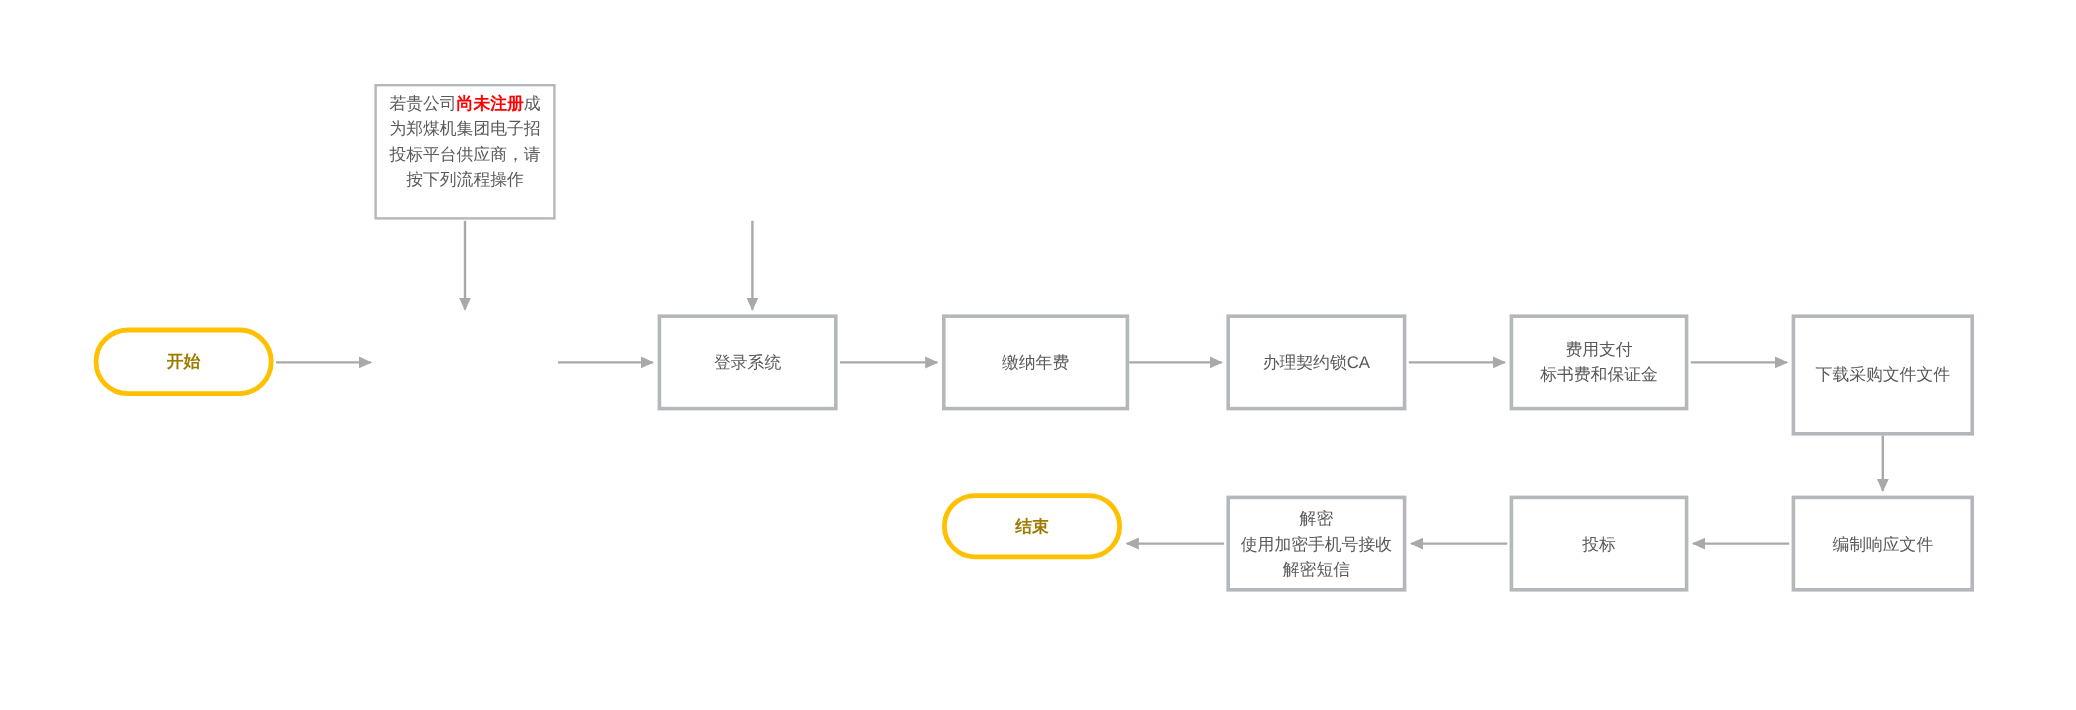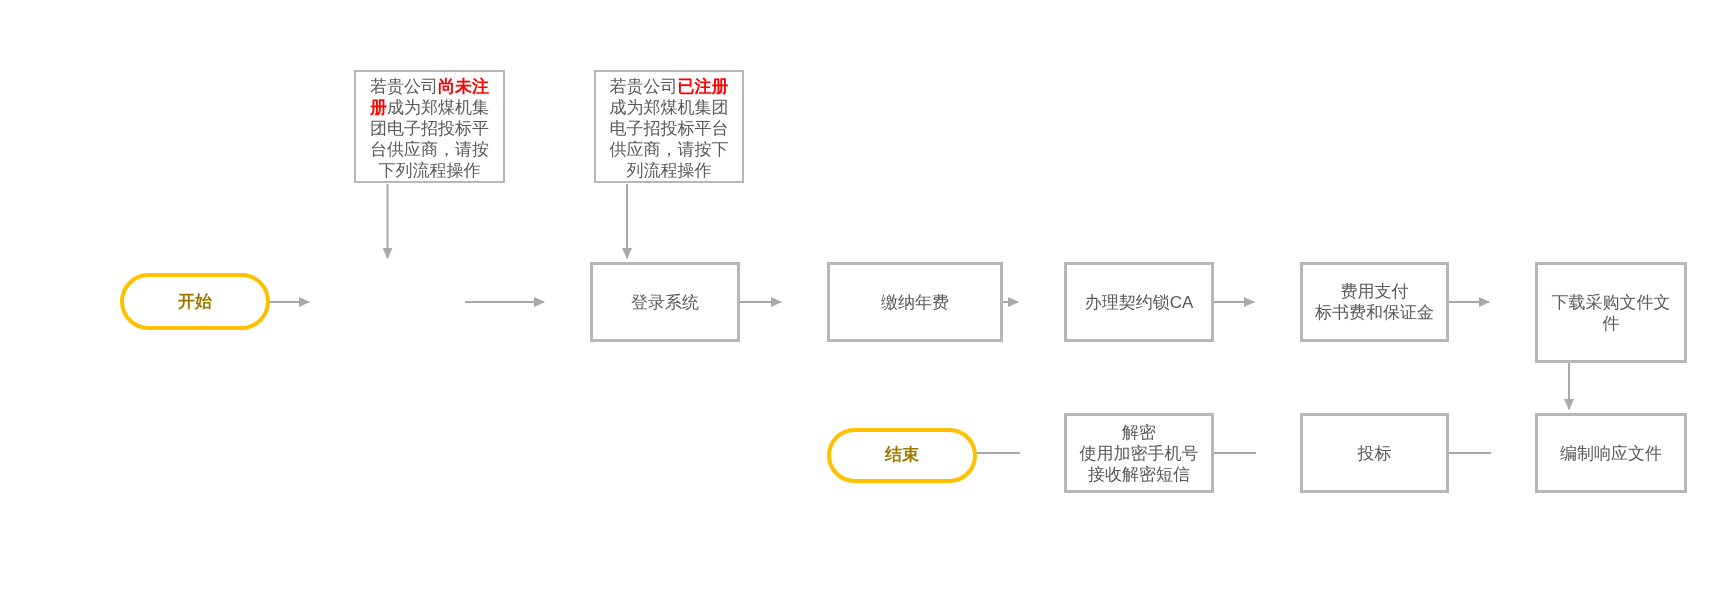--- a/index.html
+++ b/index.html
@@ -25,23 +25,22 @@
   .node {
     position: absolute;
     box-sizing: border-box;
     background: #ffffff;
     display: flex;
     flex-direction: column;
     align-items: center;
     justify-content: center;
     text-align: center;
     color: #595959;
-    font-size: 17px;
+    font-size: 14px;
     line-height: 21px;
-    margin-left: 42px;
   }
   .process {
     border: 3px solid #b4b8bb;
     padding: 4px 9px;
   }
   .note {
     border: 2px solid #b4b8bb;
     padding: 4px 10px;
     justify-content: flex-start;
     line-height: 21px;
@@ -83,34 +82,31 @@
       <line x1="1491" y1="453" x2="1411" y2="453" marker-end="url(#ah)"></line>
       <line x1="1256" y1="453" x2="1176" y2="453" marker-end="url(#ah)"></line>
       <line x1="1020" y1="453" x2="939" y2="453" marker-end="url(#ah)"></line>
     </g>
   </svg>
 
   <div class="node note" style="left:312px; top:70px; width:151px; height:113px;">
     <div><span class="txt">若贵公司</span><span class="hl">尚未注册</span><span class="txt">成为郑煤机集团电子招投标平台供应商，请按下列流程操作</span></div>
   </div>
 
-  <div class="node note" style="left:552px; top:70px; width:150px; height:113px;">
-    <div><span class="txt">若贵公司</span><span class="hl">已注册</span><span class="txt">成为郑煤机集团电子招投标平台供应商，请按下列流程操作</span></div>
-  </div>
 
   <div class="node terminal" style="left:78px; top:273px; width:150px; height:57px;">
     <span>开始</span>
   </div>
 
 
   <div class="node process" style="left:548px; top:262px; width:150px; height:80px;">
     <span>登录系统</span>
   </div>
 
-  <div class="node process" style="left:785px; top:262px; width:176px; height:80px;">
+  <div class="node process" style="left:785px; top:262px; width:156px; height:80px;">
     <span>缴纳年费</span>
   </div>
 
   <div class="node process" style="left:1258px; top:262px; width:149px; height:80px;">
     <span>费用支付</span>
     <span>标书费和保证金</span>
   </div>
 
   <div class="node process" style="left:1022px; top:262px; width:150px; height:80px;">
     <span>办理契约锁CA</span>
@@ -126,17 +122,17 @@
 
   <div class="node process" style="left:1258px; top:413px; width:149px; height:80px;">
     <span>投标</span>
   </div>
 
   <div class="node process" style="left:1022px; top:413px; width:150px; height:80px;align-items:center;">
     <span>解密</span>
     <span>使用加密手机号接收解密短信</span>
   </div>
 
-  <div class="node terminal" style="left:785px; top:428px; width:150px; height:55px;font-family:Liberation Mono, monospace;">
+  <div class="node terminal" style="left:785px; top:411px; width:150px; height:55px;">
     <span>结束</span>
   </div>
 
 </div>
 
 </body></html>

